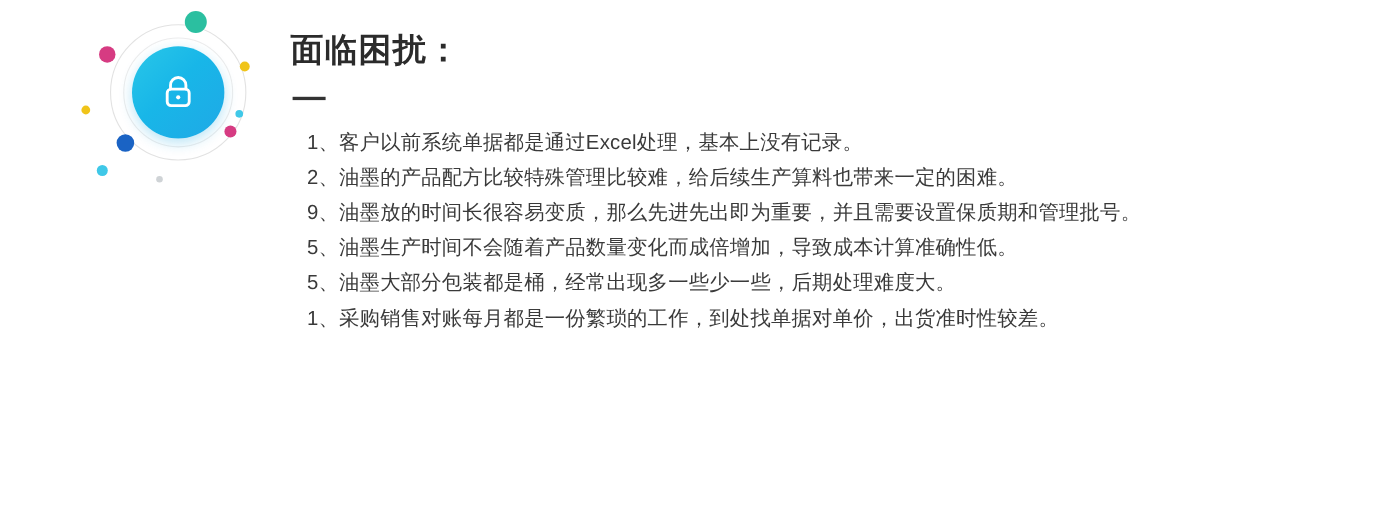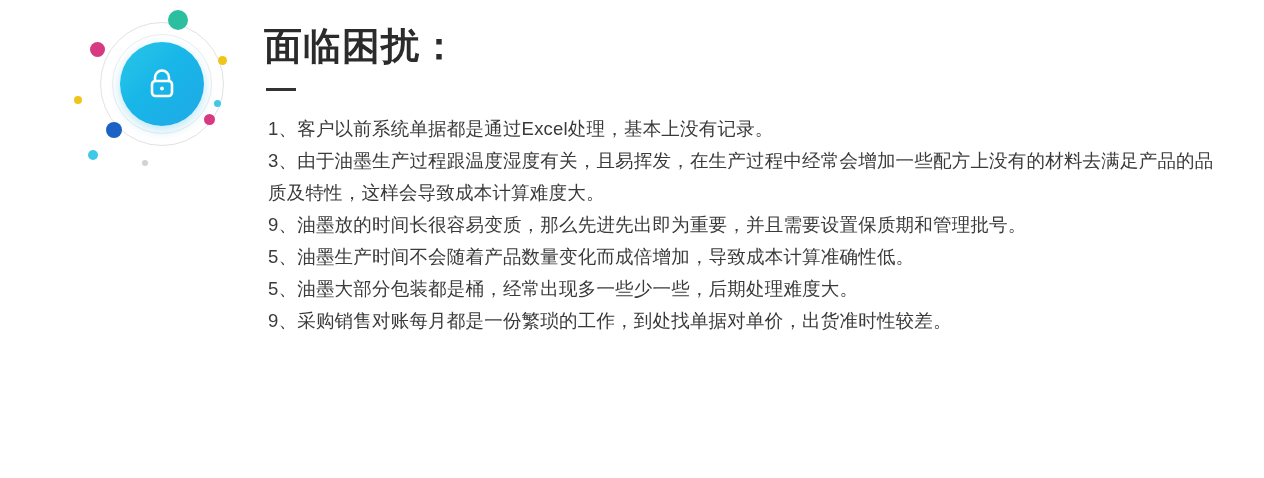--- a/index.html
+++ b/index.html
@@ -80,35 +80,35 @@
   .dot.d9 { left: 70px;  top: 150px; width: 6px;  height: 6px;  background: #cfd3d6; }
 
   
   .content {
     position: absolute;
     left: 264px;
     top: 24px;
     width: 960px;
   }
   .title {
-    font-size: 38px;
+    font-size: 30px;
     font-weight: bold;
     color: #2b2b2b;
     letter-spacing: 1px;
     margin: 0;
     line-height: 44px;
   }
   .rule {
     width: 30px;
     height: 3px;
     background: #333333;
     margin: 20px 0 22px 2px;
   }
   .list {
-    margin: 4px;
+    margin: 15px;
     padding: 0;
     list-style: none;
   }
   .list li {
     font-size: 18.5px;
     line-height: 32px;
     color: #3a3a3a;
     letter-spacing: 0.2px;
     white-space: normal;
   }
@@ -138,21 +138,21 @@
     <span class="dot d7"></span>
     <span class="dot d8"></span>
     <span class="dot d9"></span>
   </div>
 
   <div class="content">
     <h1 class="title">面临困扰：</h1>
     <div class="rule"></div>
     <ul class="list">
       <li>1、客户以前系统单据都是通过Excel处理，基本上没有记录。</li>
-      <li>3、由于油墨生产过程跟温度湿度有关，且易挥发，在生产过程中经常会增加一些配方上没有的材料去满足产品的品质及特性，这样会导致成本计算难度大。</li>
+      <li>2、油墨的产品配方比较特殊管理比较难，给后续生产算料也带来一定的困难。</li>
       <li>9、油墨放的时间长很容易变质，那么先进先出即为重要，并且需要设置保质期和管理批号。</li>
       <li>5、油墨生产时间不会随着产品数量变化而成倍增加，导致成本计算准确性低。</li>
       <li>5、油墨大部分包装都是桶，经常出现多一些少一些，后期处理难度大。</li>
-      <li>9、采购销售对账每月都是一份繁琐的工作，到处找单据对单价，出货准时性较差。</li>
+      <li>1、采购销售对账每月都是一份繁琐的工作，到处找单据对单价，出货准时性较差。</li>
     </ul>
   </div>
 
 </div>
 
 </body></html>

